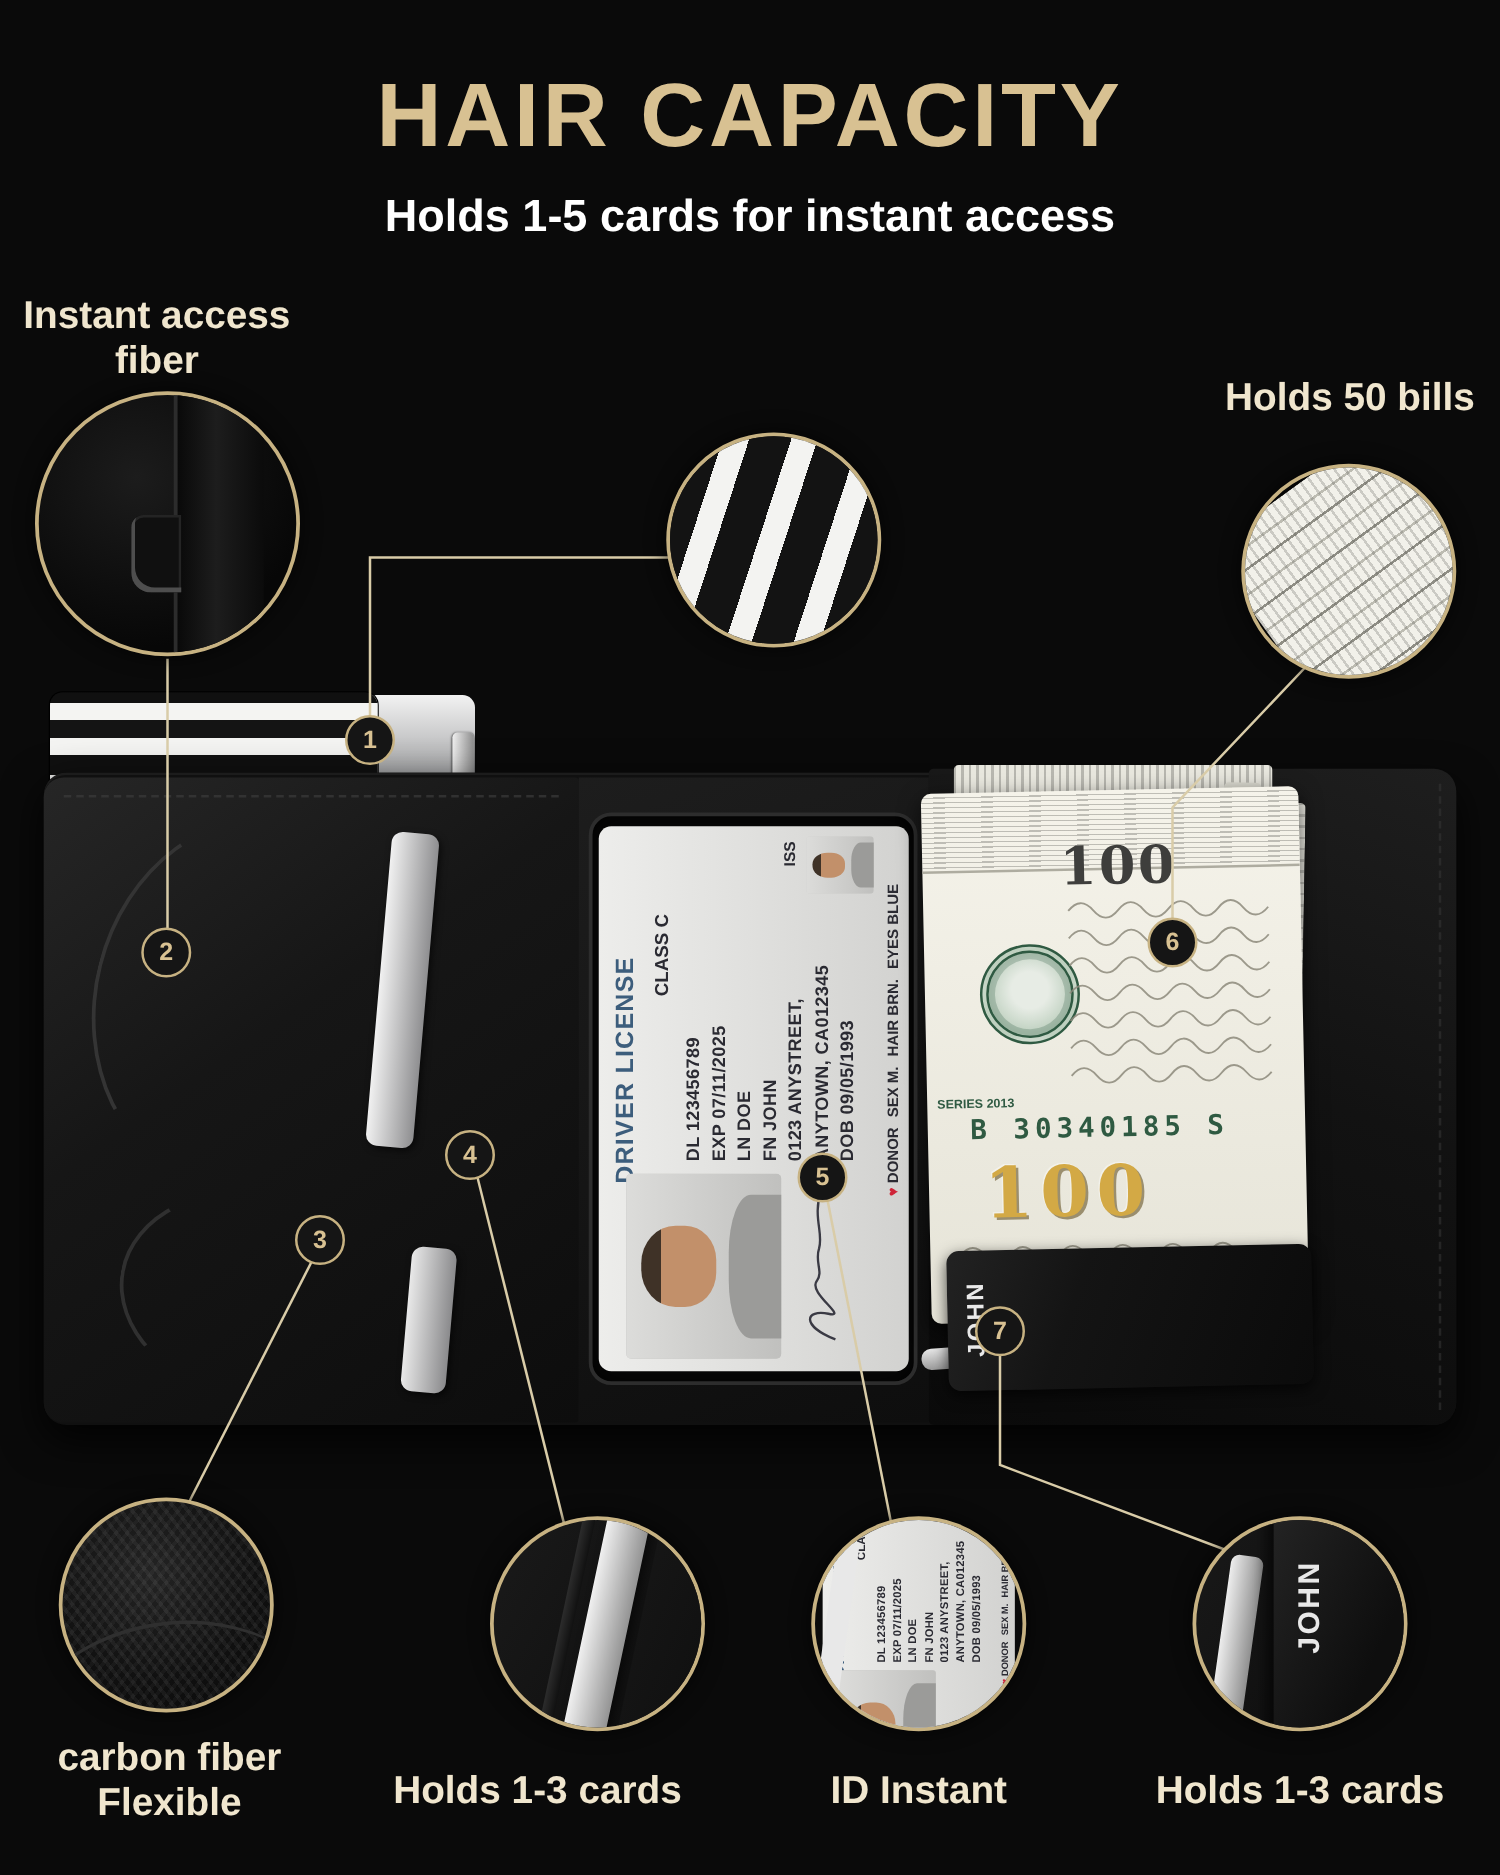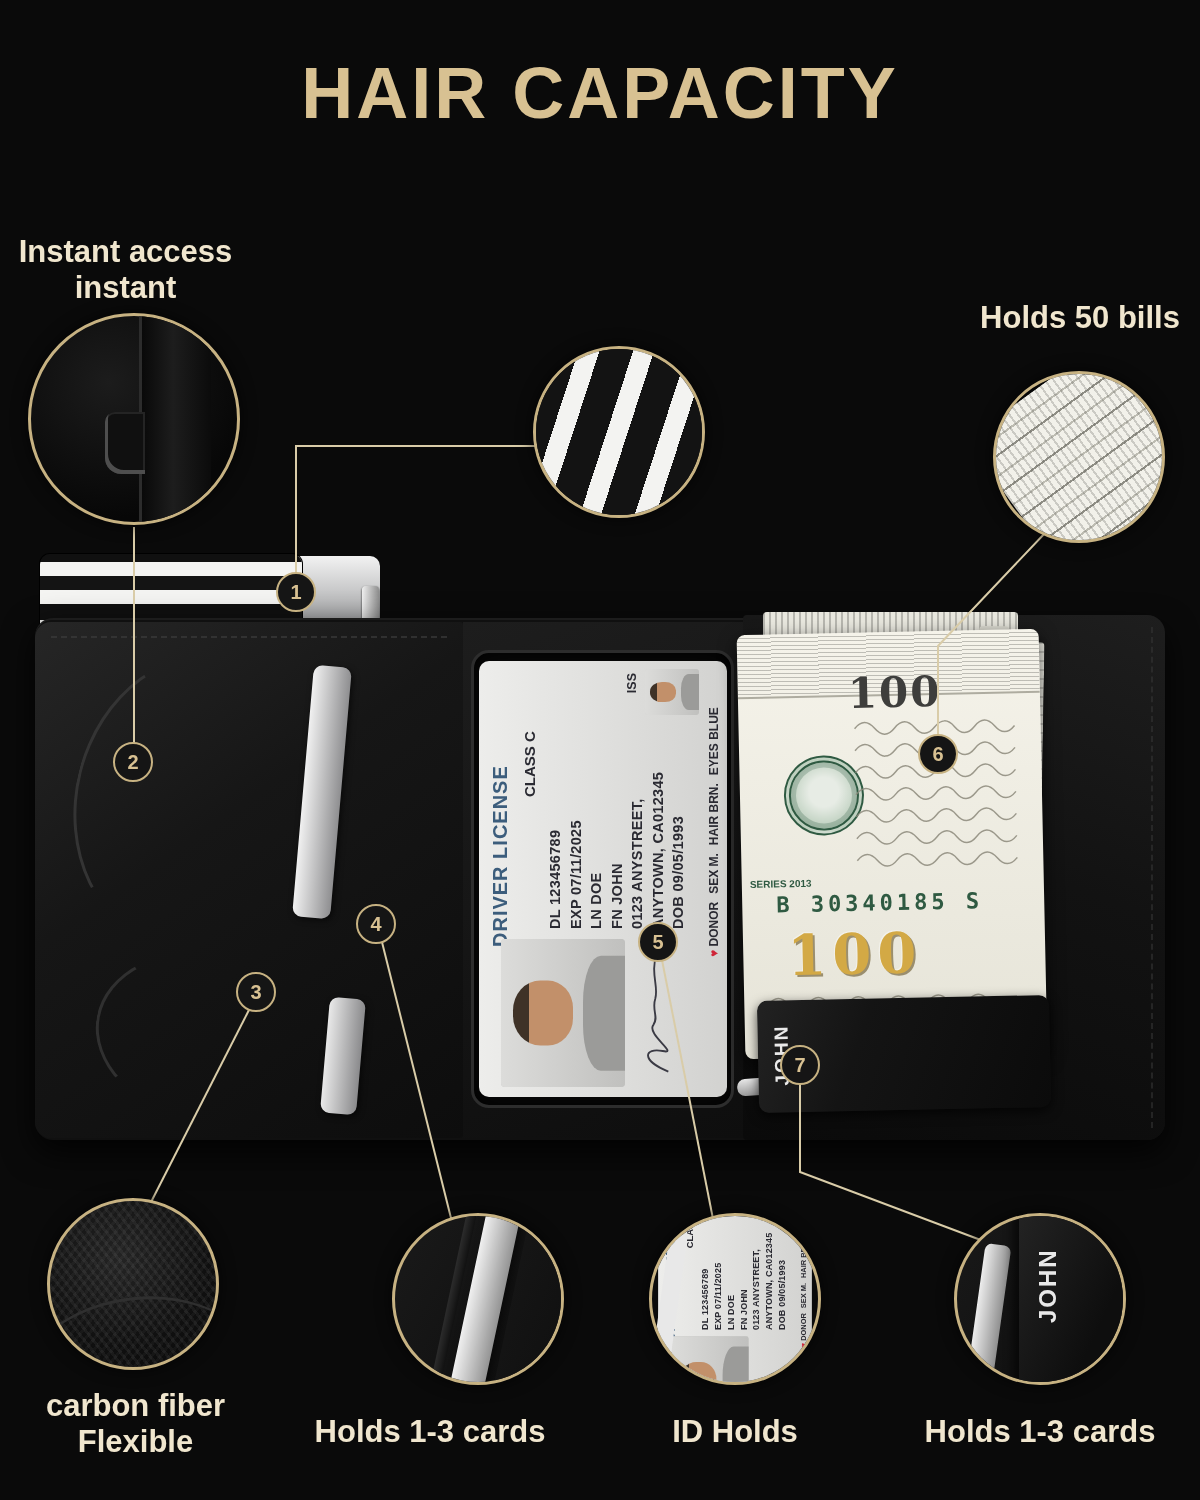--- a/index.html
+++ b/index.html
@@ -173,20 +173,21 @@
              z-index:5;box-shadow:0 4px 12px rgba(0,0,0,.7)}
   .cj-name{position:absolute;left:-6px;top:44px;width:60px;height:22px;color:#e9e9e9;font-weight:700;
            font-size:19px;letter-spacing:2px;transform:rotate(-90deg);text-align:center}
 </style>
 </head>
 <body>
 
 <div class="canvas">
 
   <div class="title">HAIR CAPACITY</div>
+  <div class="subtitle">Holds 1-5 cards for instant access</div>
 
   <svg class="lines" width="1200" height="1500">
     <g fill="none" stroke="#d9cca8" stroke-width="2">
       <polyline points="536,446 296,446 296,574"></polyline>
       <polyline points="134,527 134,744"></polyline>
       <polyline points="250,1008 148,1208"></polyline>
       <polyline points="382,942 452,1222"></polyline>
       <polyline points="662,960 714,1224"></polyline>
       <polyline points="1046,532 938,646 938,736"></polyline>
       <polyline points="800,1084 800,1172 986,1242"></polyline>
@@ -335,24 +336,24 @@
   <div class="badge b1">1</div>
   <div class="badge b2">2</div>
   <div class="badge b3">3</div>
   <div class="badge b4">4</div>
   <div class="badge b5">5</div>
   <div class="badge b6">6</div>
   <div class="badge b7">7</div>
 
   <div class="label lbl-button">
     <div>Instant access</div>
-    <div>instant</div>
+    <div>fiber</div>
   </div>
   <div class="label lbl-bills">Holds 50 bills</div>
   <div class="label lbl-carbon">
     <div>carbon fiber</div>
     <div ind="">Flexible</div>
   </div>
   <div class="label lbl-cards-left">Holds 1-3 cards</div>
-  <div class="label lbl-id">ID Holds</div>
+  <div class="label lbl-id">ID Instant</div>
   <div class="label lbl-cards-right">Holds 1-3 cards</div>
 
 </div>
 
 </body></html>

